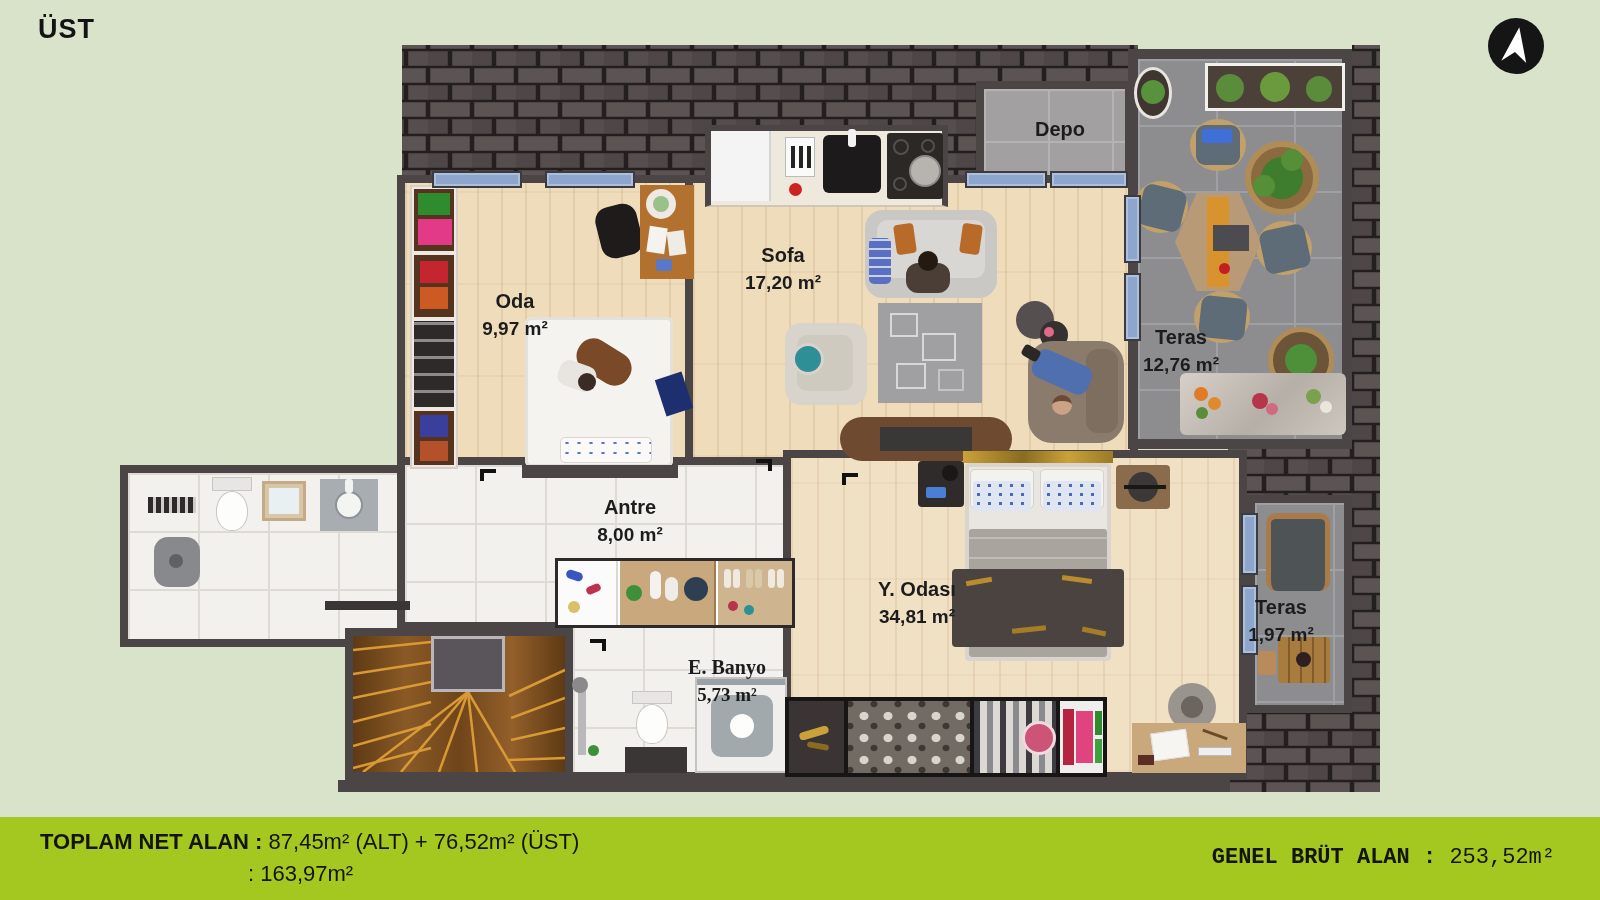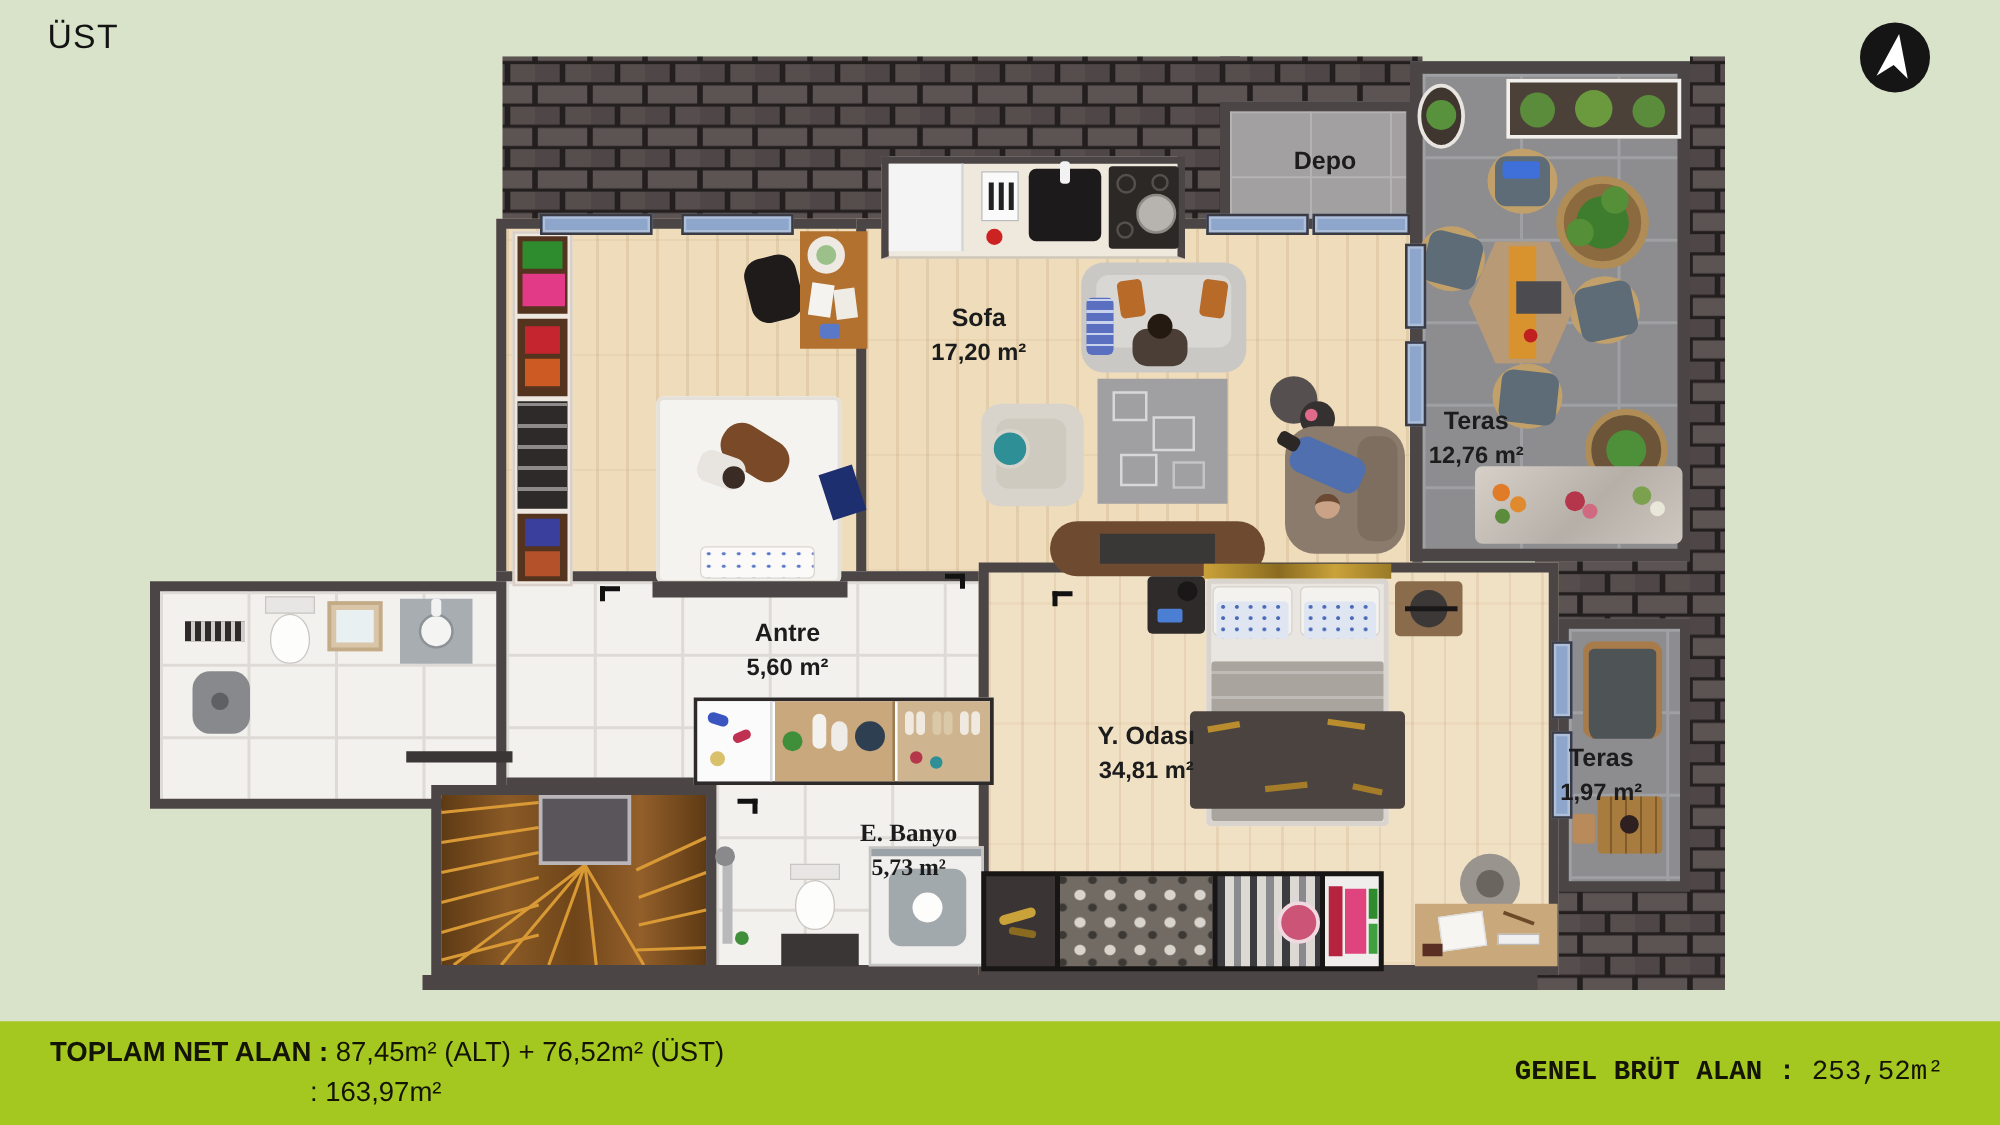--- a/index.html
+++ b/index.html
@@ -1,20 +1,20 @@
 <!DOCTYPE html>
 <html><head>
 <meta charset="utf-8">
 <style>
   html,body{margin:0;padding:0;}
   body{width:1600px;height:900px;position:relative;overflow:hidden;
        font-family:"Liberation Sans","DejaVu Sans",sans-serif;background:#d9e3ca;}
   .abs{position:absolute;box-sizing:border-box;}
   
-  #floor-tag{left:38px;top:14px;font-size:27px;font-weight:400;letter-spacing:1px;color:#131313;}
+  #floor-tag{left:38px;top:14px;font-size:27px;font-weight:700;letter-spacing:1px;color:#131313;}
   #compass{left:1488px;top:18px;width:56px;height:56px;border-radius:50%;background:#151515;}
   
   #plan{left:120px;top:45px;width:1260px;height:747px;}
   .room{position:absolute;box-sizing:border-box;border:8px solid #4b4545;}
   .wall{position:absolute;background:#4b4545;}
   .wood{background-color:#eedcba;
         background-image:repeating-linear-gradient(90deg,rgba(166,124,82,.16) 0 2px,transparent 2px 24px),
                          repeating-linear-gradient(0deg,rgba(166,124,82,.08) 0 2px,transparent 2px 92px);}
   .wood2{background-color:#f1e1c4;
         background-image:repeating-linear-gradient(90deg,rgba(170,120,80,.14) 0 2px,transparent 2px 26px),
@@ -368,28 +368,30 @@
 
   <div class="dstop" style="left:360px;top:424px;width:16px;height:4px;"></div>
   <div class="dstop" style="left:360px;top:424px;width:4px;height:12px;"></div>
   <div class="dstop" style="left:636px;top:414px;width:16px;height:4px;"></div>
   <div class="dstop" style="left:648px;top:414px;width:4px;height:12px;"></div>
   <div class="dstop" style="left:722px;top:428px;width:16px;height:4px;"></div>
   <div class="dstop" style="left:722px;top:428px;width:4px;height:12px;"></div>
   <div class="dstop" style="left:470px;top:594px;width:16px;height:4px;"></div>
   <div class="dstop" style="left:482px;top:594px;width:4px;height:12px;"></div>
 
+  <div class="rlabel" style="left:310px;top:242px;">
+    <span>Oda</span><small>9,97 m²</small></div>
   <div class="rlabel" style="left:578px;top:196px;">
     <span>Sofa</span><small>17,20 m²</small></div>
   <div class="rlabel" style="left:855px;top:70px;">
     <span>Depo</span></div>
   <div class="rlabel" style="left:976px;top:278px;">
     <span>Teras</span><small>12,76 m²</small></div>
   <div class="rlabel" style="left:425px;top:448px;">
-    <span>Antre</span><small>5,60 m²</small></div>
+    <span>Antre</span><small>8,00 m²</small></div>
   <div class="rlabel" style="left:712px;top:530px;">
     <span>Y. Odası</span><small>34,81 m²</small></div>
   <div class="rlabel" style="left:522px;top:608px;font-family:Liberation Serif, serif;">
     <span>E. Banyo</span><small>5,73 m²</small></div>
   <div class="rlabel" style="left:1096px;top:548px;width:130px;">
     <span>Teras</span><small>1,97 m²</small></div>
 </div>
 
 <div class="abs" id="footer">
   <div class="ftext" style="left:40px;top:12px;">

